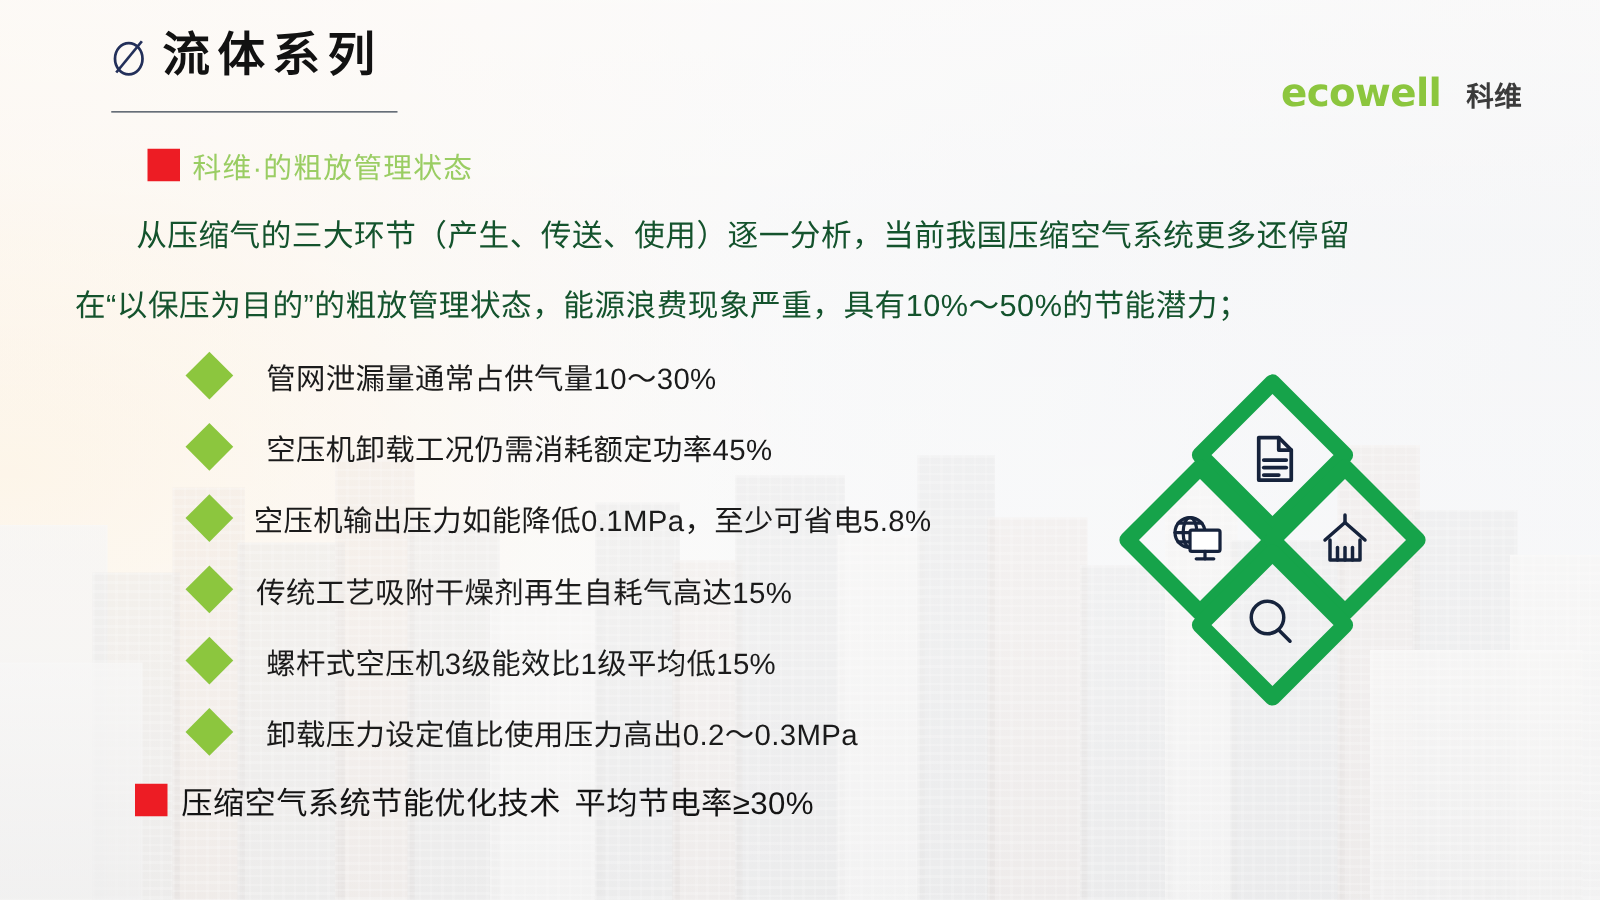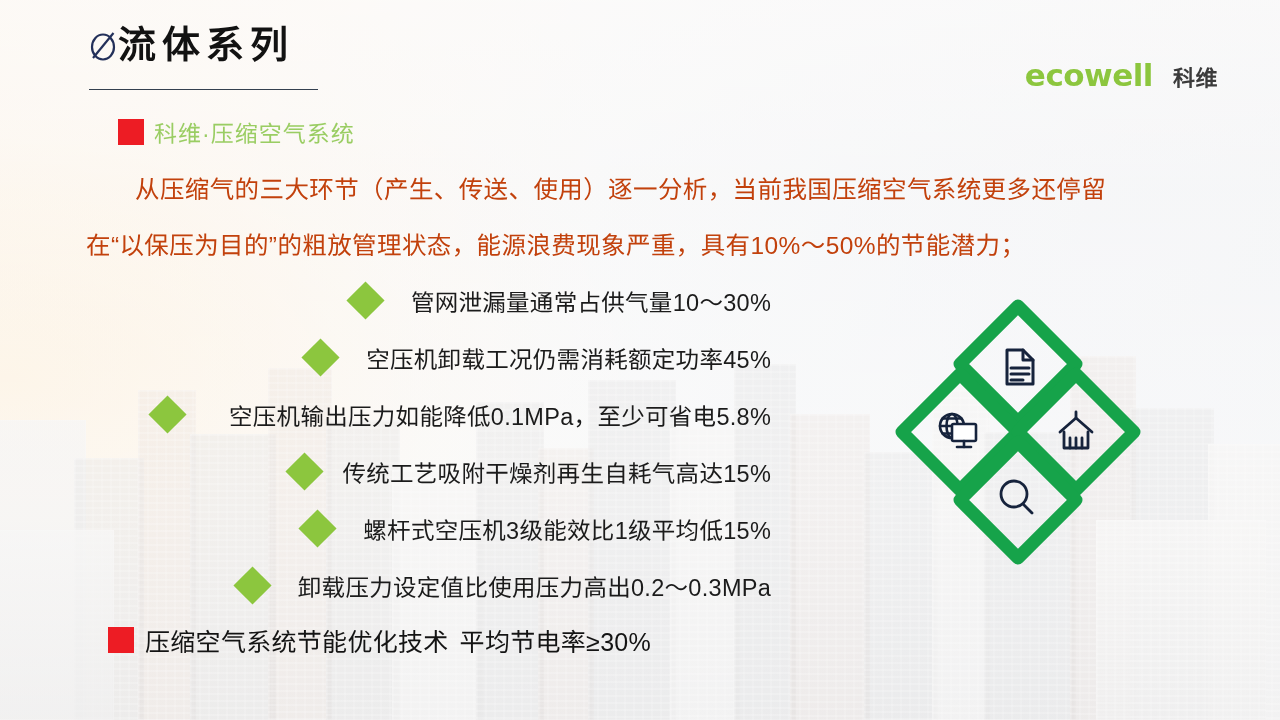--- a/index.html
+++ b/index.html
@@ -101,21 +101,21 @@
         rgba(250,250,250,0.46) 100%);
   }
 
   
   .header-title-row {
     position: absolute;
     left: 88px;
     top: 26px;
     display: flex;
     align-items: center;
-    gap: 0;
+    gap: 12px;
   }
   .title-mark {
     width: 30px; height: 36px;
     display: block;
   }
   .page-title {
     font-size: 38px;
     font-weight: 700;
     letter-spacing: 6px;
     color: #121212;
@@ -173,39 +173,38 @@
   .section-head-text {
     font-size: 23px;
     color: #9ACD63;
     letter-spacing: 1px;
     white-space: nowrap;
   }
 
   
   .para {
     position: absolute;
-    left: 86px;
+    left: 60px;
     top: 162px;
     width: 1130px;
     font-size: 24.5px;
-    color: #c2410c;
+    color: #14532d;
     line-height: 56px;
     letter-spacing: 0.4px;
   }
   .para .indent { display: inline-block; width: 2.0em; }
 
   
   .bullets {
     position: absolute;
     left: 152px;
     top: 272px;
     display: flex;
     flex-direction: column;
     gap: 0px;
-    align-items: flex-end;
   }
   .bullet-row {
     display: flex;
     align-items: center;
     height: 57px;
     gap: 18px;
   }
   .dia {
     width: 27px;
     height: 27px;
@@ -216,21 +215,21 @@
   }
   .bullet-text {
     font-size: 23.5px;
     color: #1b1b1b;
     letter-spacing: 0.3px;
     white-space: nowrap;
   }
   
   .bullet-row.i0 .bullet-text { margin-left: 14px; }
   .bullet-row.i1 .bullet-text { margin-left: 14px; }
-  .bullet-row.i2 .bullet-text { margin-left: 30px; }
+  .bullet-row.i2 .bullet-text { margin-left: 4px; }
   .bullet-row.i3 .bullet-text { margin-left: 6px; }
   .bullet-row.i4 .bullet-text { margin-left: 14px; }
   .bullet-row.i5 .bullet-text { margin-left: 14px; }
 
   
   .footer-row {
     position: absolute;
     left: 62px;
     top: 622px;
     width: 1190px;
@@ -311,21 +310,21 @@
   </div>
   <div class="title-rule"></div>
 
   <div class="brand">
     <span class="brand-ecowell">ecowell</span>
     <span class="brand-cn">科维</span>
   </div>
 
   <div class="section-head">
     <span class="sq-red"></span>
-    <span class="section-head-text">科维·压缩空气系统</span>
+    <span class="section-head-text">科维·的粗放管理状态</span>
   </div>
 
   <div class="para">
     <span class="indent"></span><span>从压缩气的三大环节（产生、传送、使用）逐一分析，当前我国压缩空气系统更多还停留</span><br>
     <span>在“以保压为目的”的粗放管理状态，能源浪费现象严重，具有10%～50%的节能潜力；</span>
   </div>
 
   <div class="bullets">
     <div class="bullet-row i0">
       <span class="dia"></span>

